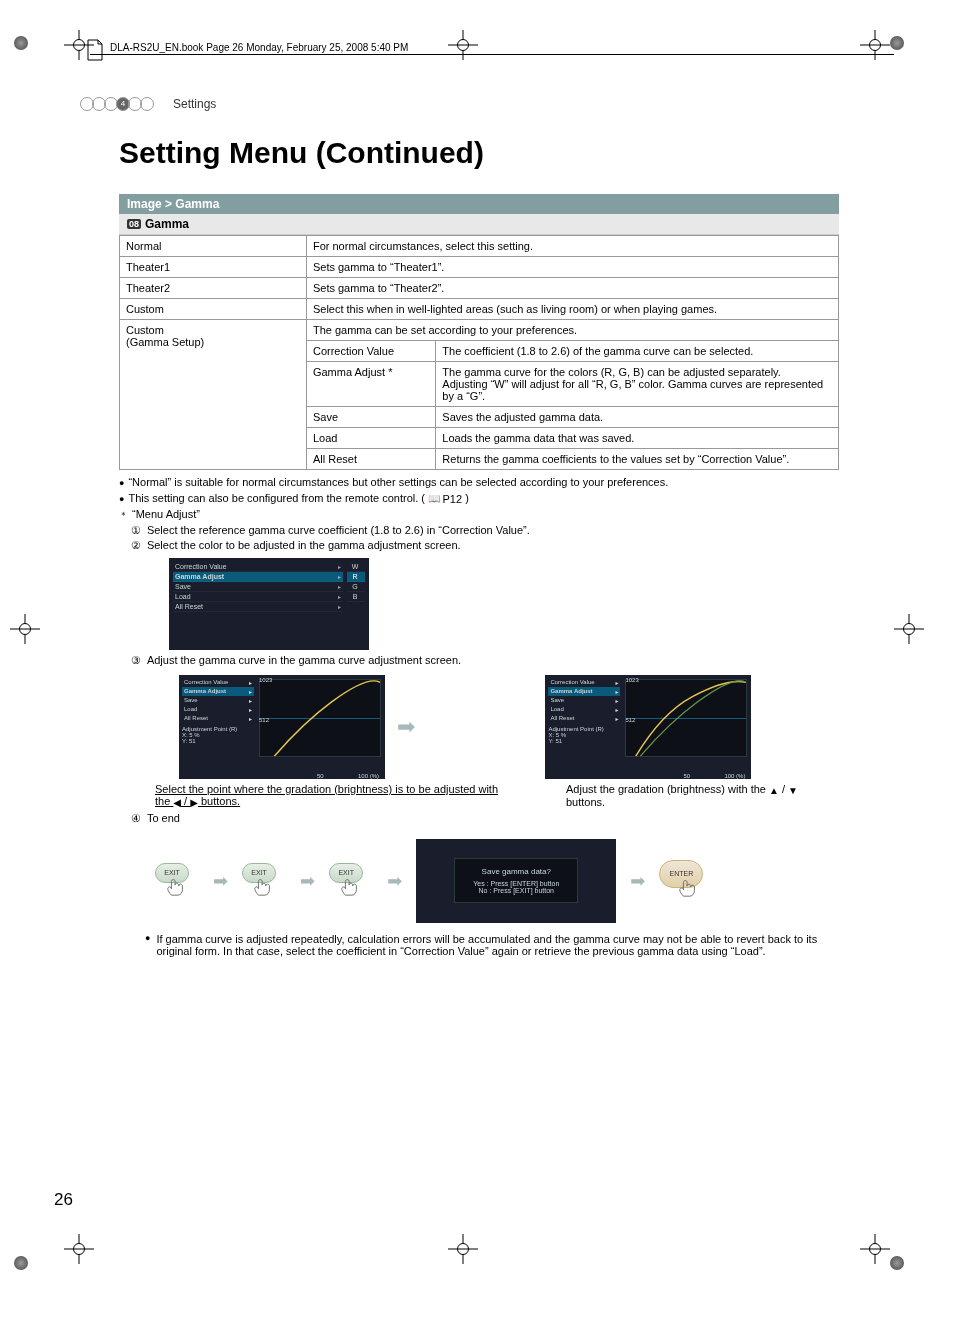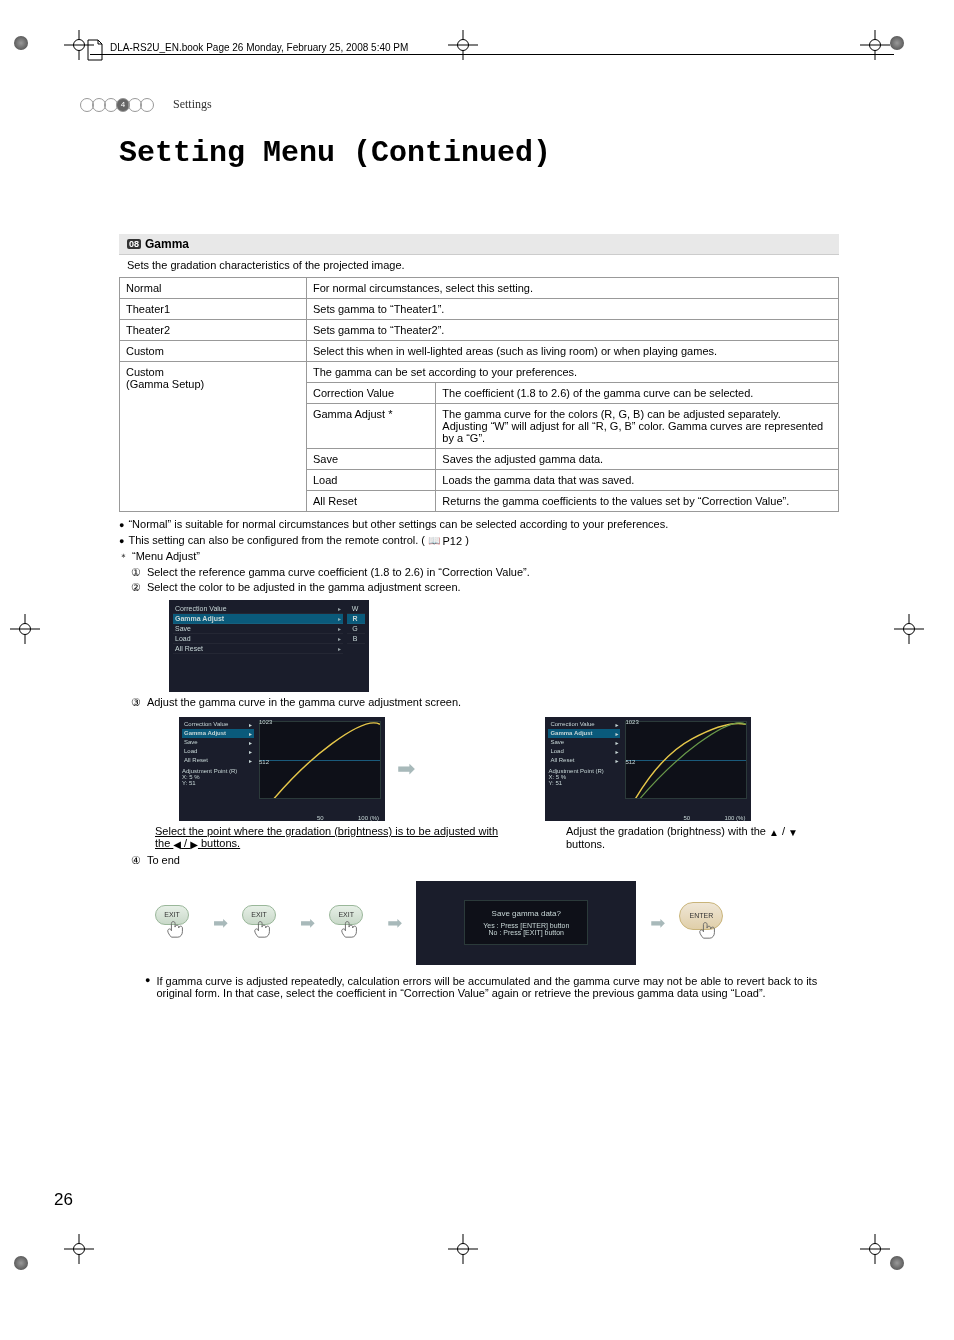--- a/index.html
+++ b/index.html
@@ -7,25 +7,25 @@
   .page { position: relative; width: 954px; height: 1340px; }
   .corner-dot { position: absolute; width: 14px; height: 14px; border-radius: 50%; background: radial-gradient(circle, #999 0%, #666 60%, #333 100%); }
   .header-line { position: absolute; top: 54px; left: 90px; right: 60px; height: 1px; background: #000; }
   .header-text { position: absolute; top: 42px; left: 110px; font-size: 10px; color: #000; }
   .header-page-icon { position: absolute; top: 38px; left: 86px; width: 18px; height: 24px; }
   .section-tab { position: absolute; top: 97px; left: 80px; display: flex; align-items: center; gap: 3px; }
   .section-tab .pill { width: 14px; height: 14px; border: 1px solid #999; border-radius: 50%; display: inline-block; }
   .section-tab .pill.active { background: #666; color:#fff; font-size:8px; text-align:center; line-height:12px; }
   .section-tab .pills { display:flex; align-items:center; gap:0;}
   .section-tab .pills .pill{ margin-right:-2px;}
-  .section-name { font-size: 12px; color: #333; margin-left: 18px; font-family: Liberation Serif, serif; }
-  .title { position: absolute; top: 136px; left: 119px; font-family: Liberation Mono, monospace; font-size: 30px; font-weight: 900; }
+  .section-name { font-size: 12px; color: #333; margin-left: 18px; }
+  .title { position: absolute; top: 136px; left: 119px; font-family: Liberation Sans, sans-serif; font-size: 30px; font-weight: 900; }
   .content { position: absolute; top: 194px; left: 119px; width: 720px; }
   .band { background: #839ea0; color: #fff; padding: 3px 8px; font-size: 12px; font-weight: 700; }
-  .subband { background: #e8e8e8; color: #000; padding: 3px 8px; font-size: 12px; font-weight: 700; border-bottom:1px solid #ccc; display:flex; align-items:center; gap:4px;margin-top:40px;}
+  .subband { background: #e8e8e8; color: #000; padding: 3px 8px; font-size: 12px; font-weight: 700; border-bottom:1px solid #ccc; display:flex; align-items:center; gap:4px;}
   .subband .num { background:#333; color:#fff; font-size:9px; padding:0 2px; border-radius:2px; min-width:14px; text-align:center;}
   .desc { font-size: 11px; padding: 4px 8px 6px 8px; }
   table.settings { width: 100%; border-collapse: collapse; font-size: 11px; }
   table.settings td { border: 1px solid #999; padding: 4px 6px; vertical-align: top; }
   .bul-list { font-size: 11px; margin-top: 6px; }
   .bul-list .row { display:flex; gap:4px; margin-bottom:2px; }
   .bul-list .b { font-size:9px; line-height:14px; }
   .steps { font-size: 11px; margin-top:2px; }
   .steps .step { display:flex; gap:6px; margin-bottom:2px; padding-left:12px; }
   .steps .sn { font-family: serif; }
@@ -50,21 +50,21 @@
   .big-arrow { font-size:22px; color:#a8b9ba; }
   .curve-captions { display:flex; gap:60px; margin-left:36px; font-size:11px;}
   .curve-captions .cap { width: 360px; text-decoration: underline; }
   .curve-captions .cap2 { width: 280px; }
   .tri { font-size:10px; display:inline-block; vertical-align:middle;}
   .endflow { display:flex; align-items:center; gap:14px; margin:14px 0 8px 36px;}
   .exitbtn { position:relative; width:44px; height:36px; }
   .exitbtn .btn { width:34px; height:20px; border-radius:10px; background:linear-gradient(180deg,#e6efe6,#c9d9c9); border:1px solid #9ab79a; display:flex; align-items:center; justify-content:center; font-size:7px; color:#333;}
   .exitbtn .finger { position:absolute; left:10px; top:12px; width:22px; height:22px; }
   .flowarrow { font-size:18px; color:#a8b9ba;}
-  .savebox { width:220px; height:84px; background:#1a1d2b; color:#c7d6d6; display:flex; align-items:center; justify-content:center; }
+  .savebox { width:200px; height:84px; background:#1a1d2b; color:#c7d6d6; display:flex; align-items:center; justify-content:center; }
   .savebox .inner { background:#0e1018; border:1px solid #2b3a3a; padding:8px 18px; font-size:7px; text-align:center;}
   .savebox .q{ font-size:8px; margin-bottom:4px; display:block;}
   .enterbtn { position:relative; width:54px; height:42px;}
   .enterbtn .btn { width:44px; height:28px; border-radius:14px; background:linear-gradient(180deg,#efe6d6,#e0cfa9); border:1px solid #c9b47a; display:flex; align-items:center; justify-content:center; font-size:7px; color:#333;}
   .enterbtn .finger { position:absolute; left:18px; top:16px; width:22px; height:22px;}
   .final-note { font-size:11px; margin-top:10px; padding-left:26px; display:flex; gap:6px; }
   .pagenum { position:absolute; left:54px; bottom:130px; font-size:17px; }
   .pageref { display:inline-flex; align-items:center; gap:2px; }
   .pageref .book { font-size:10px;}
   
@@ -123,25 +123,25 @@
     <span class="pill active">4</span>
     <span class="pill"></span>
         <span class="pill"></span>
   </span>
   <span class="section-name">Settings</span>
 </div>
 
 <h1 class="title">Setting Menu (Continued)</h1>
 
 <div class="content">
+  <div class="band">Image &gt; Gamma</div>
   <div class="subband">
     <span class="num">08</span>
     <span>Gamma</span>
   </div>
-  <div class="desc">Sets the gradation characteristics of the projected image.</div>
 
   <table class="settings">
     <tbody>
           <tr>
       <td style="width:26%">Normal</td>
       <td colspan="2">For normal circumstances, select this setting.</td>
     </tr>
     <tr>
       <td>Theater1</td>
       <td colspan="2">Sets gamma to “Theater1”.</td>

